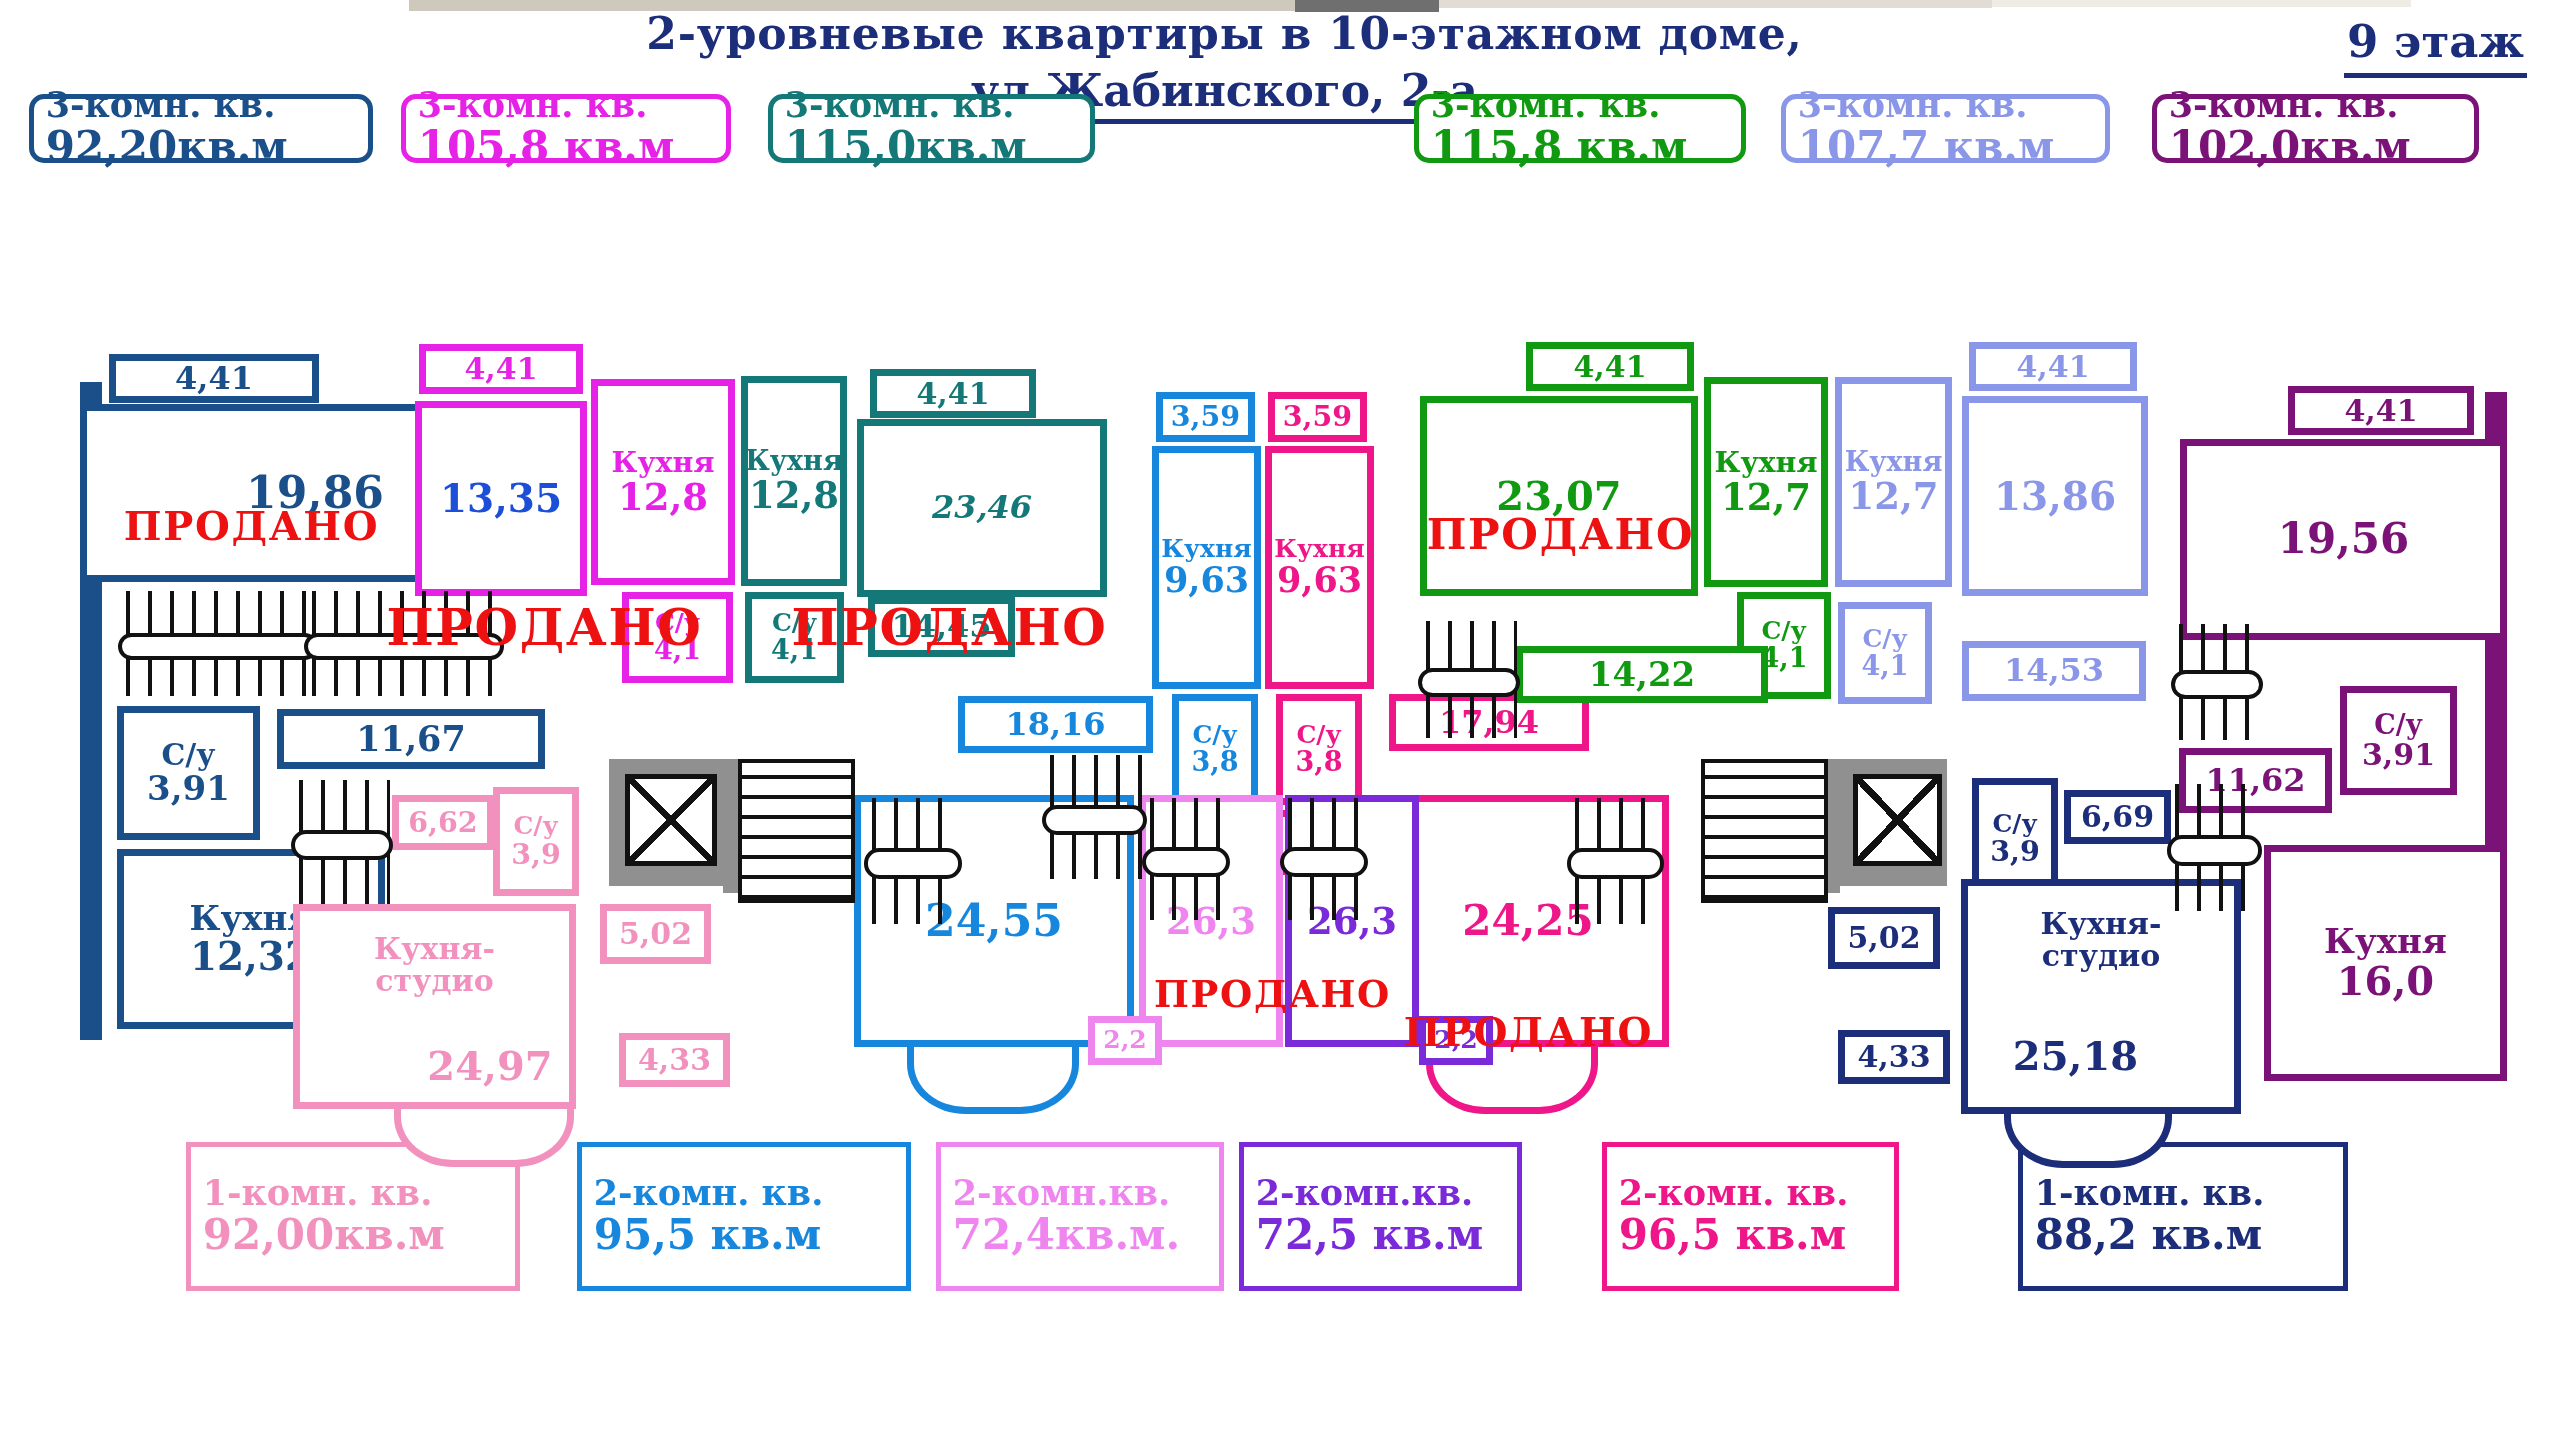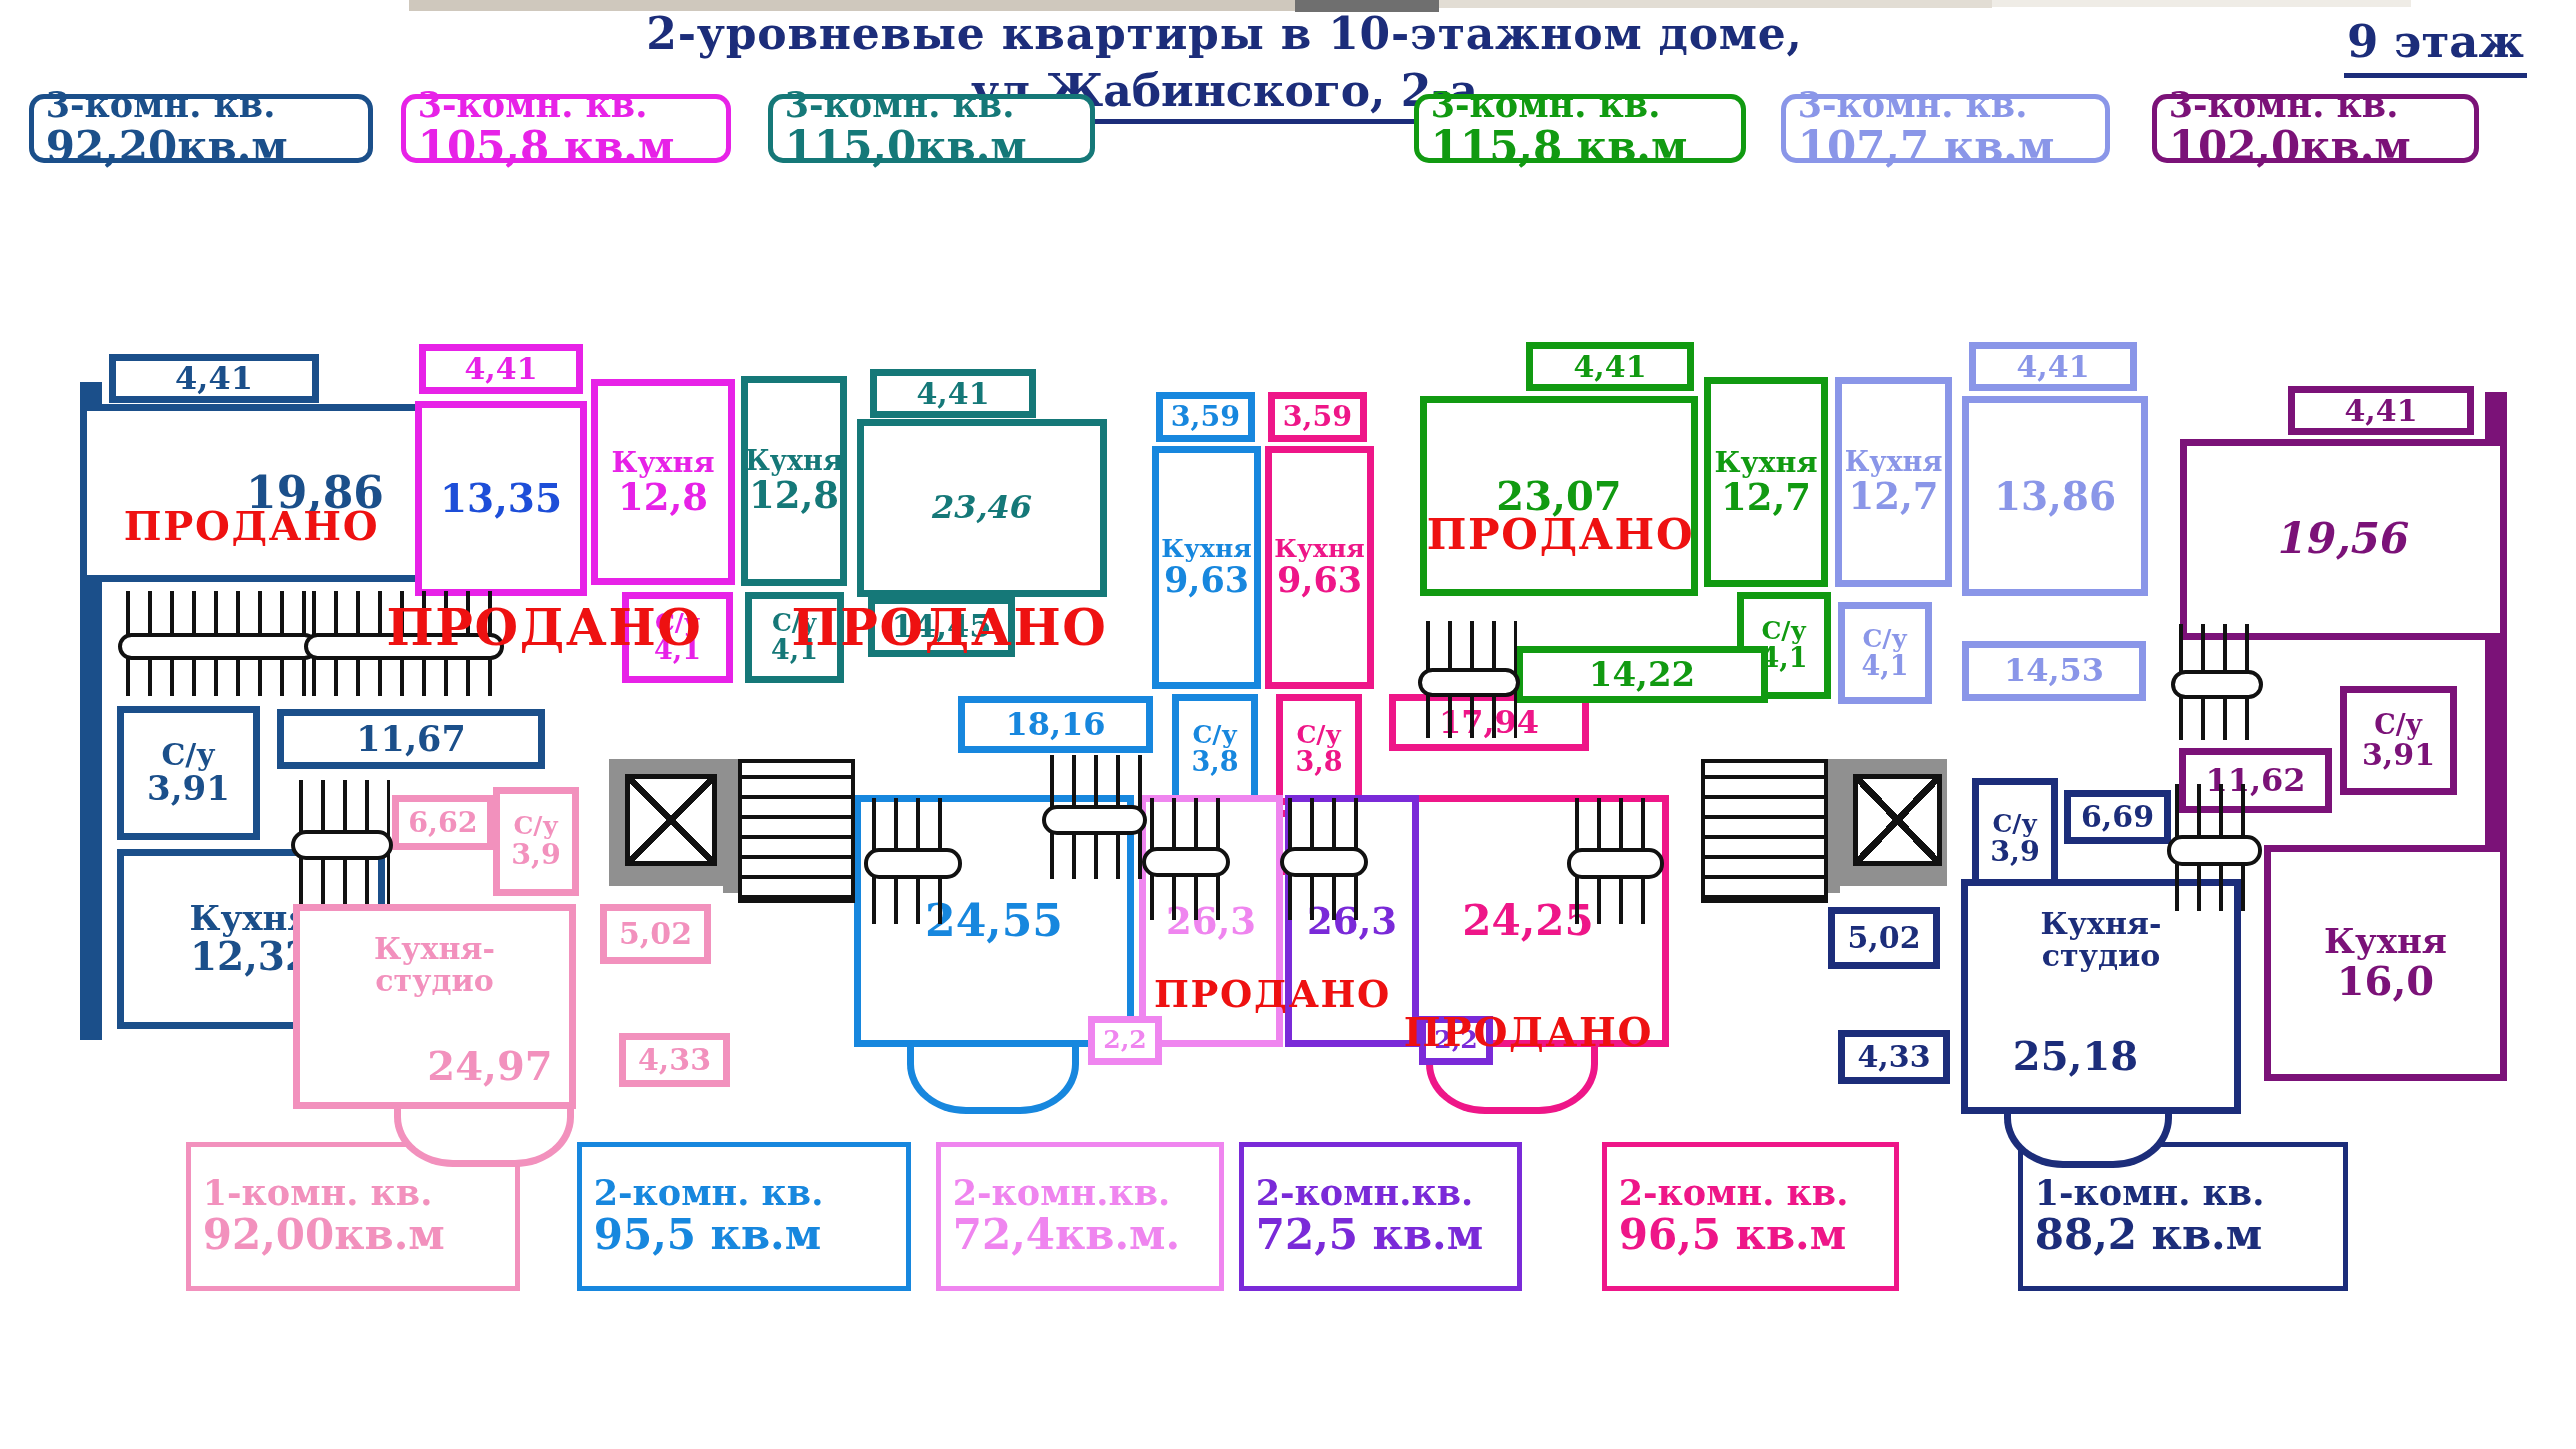--- a/index.html
+++ b/index.html
@@ -201,21 +201,21 @@
     <div class="abs room" style="left: 1838px; top: 602px; width: 94px; height: 102px; border-color: rgb(138, 150, 232); color: rgb(138, 150, 232);">
       <div style="font-size: 25px;">С/у</div>
       <div style="font-size: 27px;">4,1</div>
     </div>
     <div class="abs room" style="left: 1962px; top: 641px; width: 184px; height: 60px; border-color: rgb(138, 150, 232); color: rgb(138, 150, 232);">
       <div style="font-size: 32px;">14,53</div>
     </div>
     <div class="abs room" style="left: 2288px; top: 386px; width: 186px; height: 49px; border-color: rgb(123, 18, 120); color: rgb(123, 18, 120);">
       <div style="font-size: 30px;">4,41</div>
     </div>
-    <div class="abs room" style="left: 2180px; top: 439px; width: 327px; height: 201px; border-color: rgb(123, 18, 120); color: rgb(123, 18, 120); font-style: italic;">
+    <div class="abs room" style="left: 2180px; top: 439px; width: 327px; height: 201px; border-color: rgb(123, 18, 120); color: rgb(123, 18, 120);">
       <div style="font-size: 42px;">19,56</div>
     </div>
     <div class="abs room" style="left: 2179px; top: 748px; width: 153px; height: 65px; border-color: rgb(123, 18, 120); color: rgb(123, 18, 120);">
       <div style="font-size: 32px;">11,62</div>
     </div>
     <div class="abs room" style="left: 2340px; top: 686px; width: 117px; height: 109px; border-color: rgb(123, 18, 120); color: rgb(123, 18, 120);">
       <div style="font-size: 27px;">С/у</div>
       <div style="font-size: 30px;">3,91</div>
     </div>
     <div class="abs room" style="left: 2264px; top: 845px; width: 243px; height: 236px; border-color: rgb(123, 18, 120); color: rgb(123, 18, 120);">

